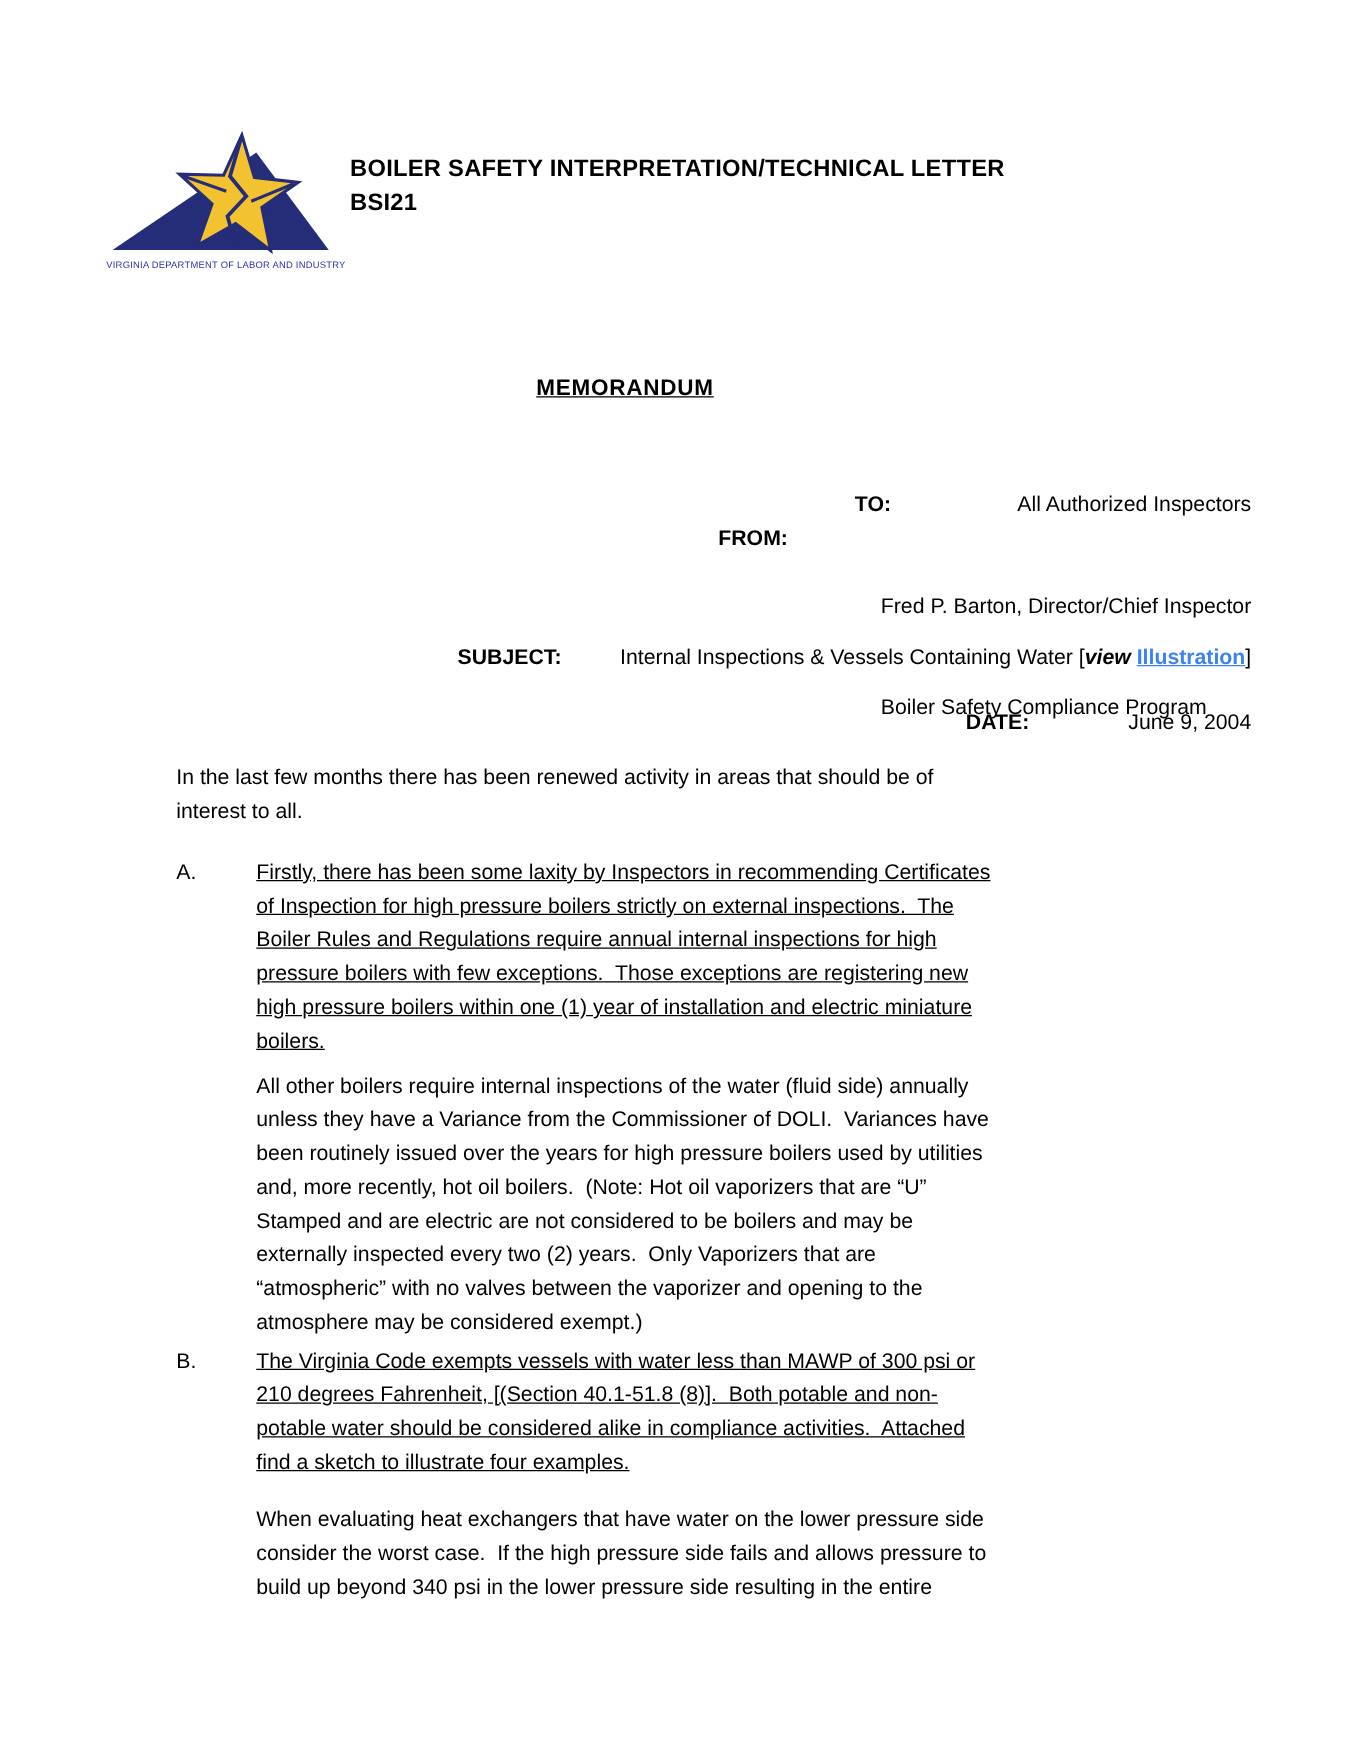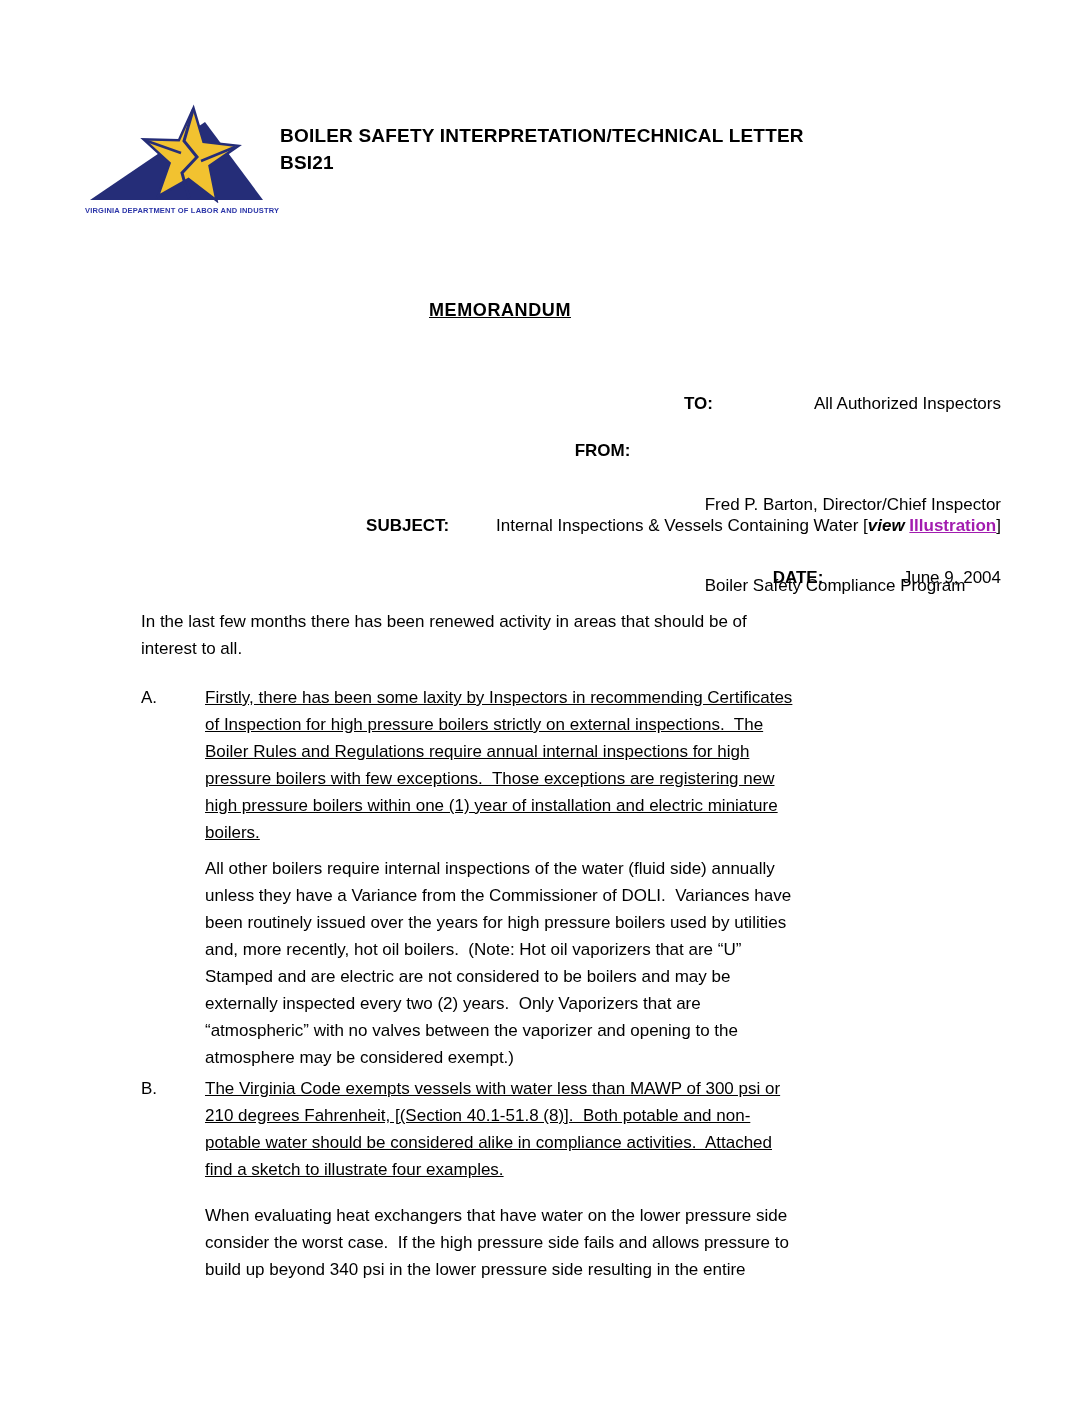--- a/index.html
+++ b/index.html
@@ -12,21 +12,21 @@
     color: #000000;
     overflow: hidden;
   }
   .abs { position: absolute; }
 
   
   .logo { left: 85px; top: 103px; width: 188px; }
   .logo-caption {
     margin-top: -1px;
     font-size: 7.5px;
-    font-weight: bold;
+    font-weight: normal;
     color: #2B35A8;
     letter-spacing: 0.2px;
     white-space: nowrap;
   }
 
   
   .hdr {
     left: 280px; top: 122px;
     font-size: 19px; font-weight: bold; line-height: 27px;
     letter-spacing: 0.2px;
@@ -40,21 +40,21 @@
   }
   .memo-heading span { text-decoration: underline; letter-spacing: 0.6px; }
 
   
   .field { left: 141px; display: flex; font-size: 17px; line-height: 27px; width: 860px; justify-content: flex-end; }
   .field .label { width: 130px; flex-shrink: 0; font-weight: bold; }
   .field .value { white-space: pre-wrap; }
 
   .view-word { font-weight: bold; font-style: italic; }
   .illustration-link {
-    color: #a21caf;
+    color: #3b82f6;
     font-weight: bold;
     text-decoration: underline;
     cursor: pointer;
   }
 
   
   .para {
     font-size: 17px; line-height: 27px;
     white-space: pre-wrap;
   }
@@ -92,21 +92,21 @@
 
   <div class="abs memo-heading">
     <span>MEMORANDUM</span>
   </div>
 
   <div class="abs field" style="top:390px">
     <div class="label">TO:</div>
     <div class="value">All Authorized Inspectors</div>
   </div>
 
-  <div class="abs field" style="top:437px">
+  <div class="abs field" style="top:417px">
     <div class="label">FROM:</div>
     <div class="value">
       <div>Fred P. Barton, Director/Chief Inspector</div>
       <div>Boiler Safety Compliance Program</div>
     </div>
   </div>
 
   <div class="abs field" style="top:512px">
     <div class="label">SUBJECT:</div>
     <div class="value" style="white-space:normal">

